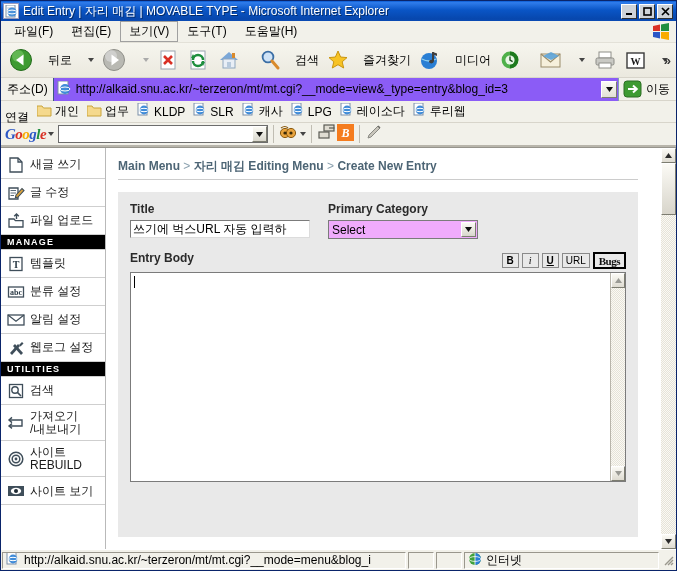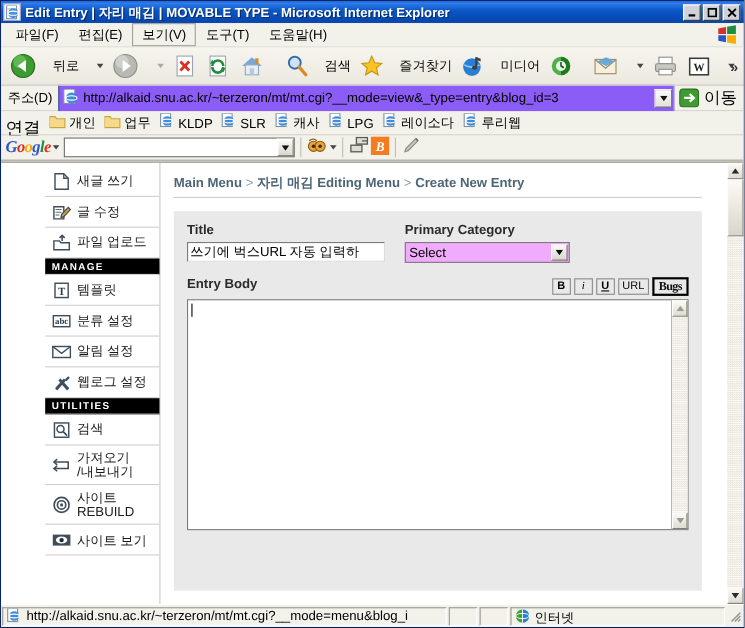--- a/index.html
+++ b/index.html
@@ -14,21 +14,21 @@
        border:1px solid #0a246a;box-sizing:border-box;background:#d4d0c8;}
 
   
   .titlebar{
     height:20px;flex:0 0 20px;
     background:linear-gradient(to bottom,#0a5bd3 0%,#2f7ceb 8%,#0a55c6 45%,#0747ad 90%,#0a4bb5 100%);
     display:flex;align-items:center;padding:0 1px 0 2px;box-sizing:border-box;
   }
   .titlebar .ticon{width:16px;height:16px;flex:0 0 16px;background:#fff;border:1px solid #99b;
      display:flex;align-items:center;justify-content:center;margin-right:4px;box-sizing:border-box;}
-  .titlebar .ttext{color:#fff;font-weight:bold;font-size:12px;white-space:nowrap;
+  .titlebar .ttext{color:#fff;font-weight:normal;font-size:12px;white-space:nowrap;
      text-shadow:1px 1px 0 rgba(0,0,0,.45);flex:1 1 auto;overflow:hidden;}
   .winbtns{display:flex;gap:2px;margin-left:auto;padding-right:2px;}
   .winbtn{width:16px;height:15px;background:#cfd3d9;border:1px solid #fff;border-right-color:#303030;
     border-bottom-color:#303030;display:flex;align-items:center;justify-content:center;
     font-size:9px;font-weight:bold;color:#000;line-height:1;box-sizing:border-box;}
 
   
   .menubar{height:22px;flex:0 0 22px;background:#f2f1ea;display:flex;align-items:center;
     border-bottom:1px solid #e3e1d8;position:relative;padding-left:4px;box-sizing:border-box;}
   .menu-item{padding:2px 9px;font-size:12px;color:#000;white-space:nowrap;}
@@ -51,44 +51,44 @@
     border-bottom:1px solid #d8d5cb;padding:0 2px;box-sizing:border-box;}
   .addr-label{font-size:12px;padding:0 5px 0 4px;white-space:nowrap;}
   .addr-input{flex:1 1 auto;height:29px;background:#8b5cf6;border:1px solid #7f9db9;
     border-top-color:#3c5d7a;border-left-color:#3c5d7a;display:flex;align-items:center;
     box-sizing:border-box;overflow:hidden;}
   .addr-ico{width:16px;height:16px;margin:0 3px;flex:0 0 16px;}
   .addr-txt{font-size:12px;white-space:nowrap;overflow:hidden;flex:1 1 auto;color:#000;}
   .addr-drop{width:16px;height:17px;flex:0 0 16px;background:linear-gradient(to bottom,#fbfaf5,#e2e0d6);
     border:1px solid #fff;border-right-color:#7c7c70;border-bottom-color:#7c7c70;
     display:flex;align-items:center;justify-content:center;margin-right:1px;box-sizing:border-box;}
-  .go-btn{display:flex;align-items:center;gap:3px;padding:0 4px;white-space:nowrap;font-size:15px;}
+  .go-btn{display:flex;align-items:center;gap:3px;padding:0 4px;white-space:nowrap;font-size:12px;}
 
   
   .linksbar{height:22px;flex:0 0 22px;background:#f2f1ea;display:flex;align-items:center;
     border-bottom:1px solid #d8d5cb;padding-left:4px;box-sizing:border-box;}
-  .link-label{font-size:16px;margin-right:4px;white-space:nowrap;margin-top:12px;}
+  .link-label{font-size:12px;margin-right:4px;white-space:nowrap;margin-top:12px;}
   .link-item{display:flex;align-items:center;gap:3px;padding:1px 4px;font-size:12px;white-space:nowrap;}
 
   
   .gbar{height:24px;flex:0 0 24px;background:#f2f1ea;display:flex;align-items:center;
     border-bottom:2px solid #b8b5ab;padding-left:4px;box-sizing:border-box;font-style:italic;}
   .glogo{font-size:15px;font-weight:bold;letter-spacing:-0.5px;font-family:"Liberation Serif",serif;}
   .glogo .b{color:#2a56c6;} .glogo .r{color:#d93025;} .glogo .y{color:#f9ab00;}
   .glogo .g{color:#1e8e3e;}
   .gsearch{width:210px;height:18px;background:#fff;border:1px solid #6d6d6d;
      display:flex;align-items:center;box-sizing:border-box;margin-left:4px;}
   .gsearch .gd{width:15px;height:16px;margin-left:auto;background:linear-gradient(to bottom,#fbfaf5,#d9d7cd);
      border:1px solid #fff;border-right-color:#7c7c70;border-bottom-color:#7c7c70;
      display:flex;align-items:center;justify-content:center;box-sizing:border-box;}
   .gsep{width:1px;height:18px;background:#c0bdb3;margin:0 5px;}
 
   
   .page{flex:1 1 auto;display:flex;background:#fff;border-top:1px solid #96948c;
-        position:relative;overflow:hidden;padding-left:40px;}
+        position:relative;overflow:hidden;}
   .pagebody{flex:1 1 auto;display:flex;overflow:hidden;}
 
   
   .sidebar{width:105px;flex:0 0 105px;background:#fff;border-right:1px solid #b9b9b9;
     display:flex;flex-direction:column;padding-top:3px;box-sizing:border-box;}
   .nav-item{display:flex;align-items:center;gap:5px;padding:5px 4px 5px 6px;
     border-bottom:1px solid #cfcfcf;min-height:21px;box-sizing:border-box;}
   .nav-item .lbl{font-size:12px;color:#1a1a1a;line-height:1.05;white-space:pre-line;}
   .nav-head{background:#000000;color:#fff;font-size:9px;font-weight:bold;letter-spacing:1.2px;
     padding:2px 0 2px 6px;border-bottom:1px solid #cfcfcf;}
@@ -139,21 +139,21 @@
   .pagescroll{width:16px;flex:0 0 16px;background:#ece9e0;border-left:1px solid #fff;
      display:flex;flex-direction:column;box-sizing:border-box;}
   .ps-thumb{height:52px;background:linear-gradient(to bottom,#fbfaf5,#d8d5cb);
      border:1px solid #fff;border-right-color:#7c7c70;border-bottom-color:#7c7c70;box-sizing:border-box;}
   .ps-track{flex:1 1 auto;background:repeating-conic-gradient(#e6e3d8 0 25%, #faf9f4 0 50%) 0 0/2px 2px;}
 
   
   .statusbar{height:21px;flex:0 0 21px;background:#f2f1ea;display:flex;align-items:center;
     border-top:1px solid #fff;padding:0 1px;box-sizing:border-box;gap:2px;}
   .st-cell{height:17px;border:1px solid #fff;border-top-color:#9a978d;border-left-color:#9a978d;
-    display:flex;align-items:flex-start;font-size:12px;padding:0 3px;box-sizing:border-box;
+    display:flex;align-items:center;font-size:12px;padding:0 3px;box-sizing:border-box;
     overflow:hidden;white-space:nowrap;background:#f2f1ea;}
   .st-main{flex:1 1 auto;gap:4px;}
   .st-sm{width:26px;flex:0 0 26px;}
   .st-zone{width:195px;flex:0 0 195px;gap:4px;}
   .grip{width:14px;flex:0 0 14px;height:14px;margin-left:auto;position:relative;}
 </style>
 </head>
 <body>
 
 <div class="win">

